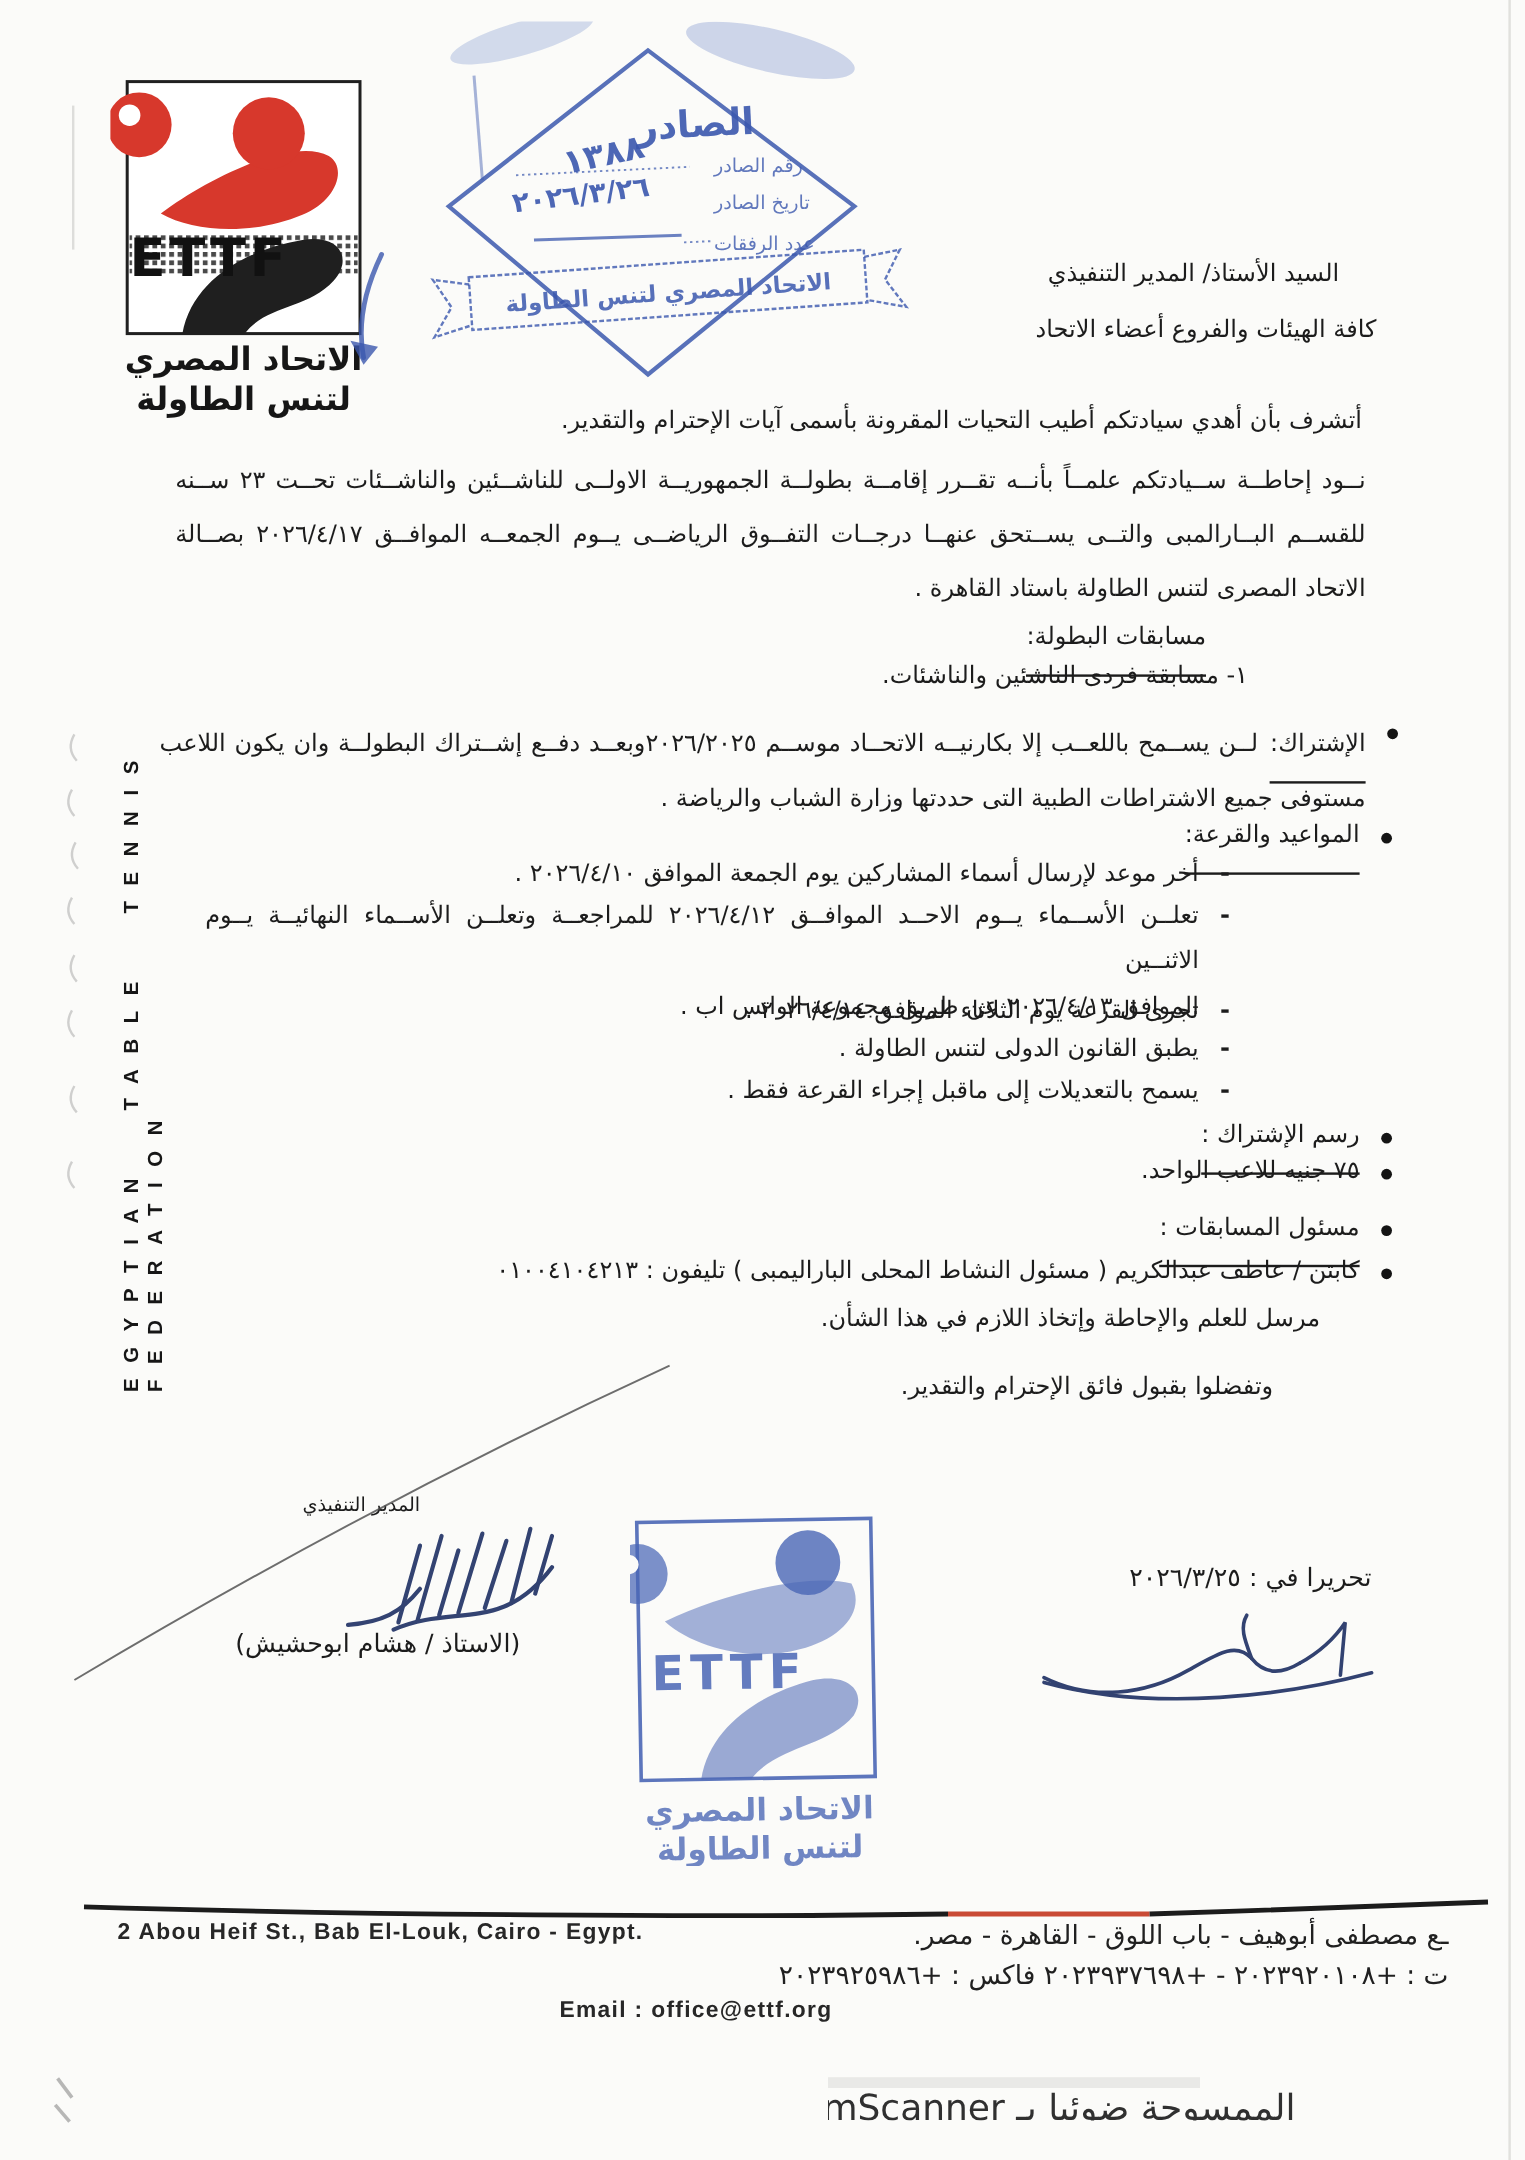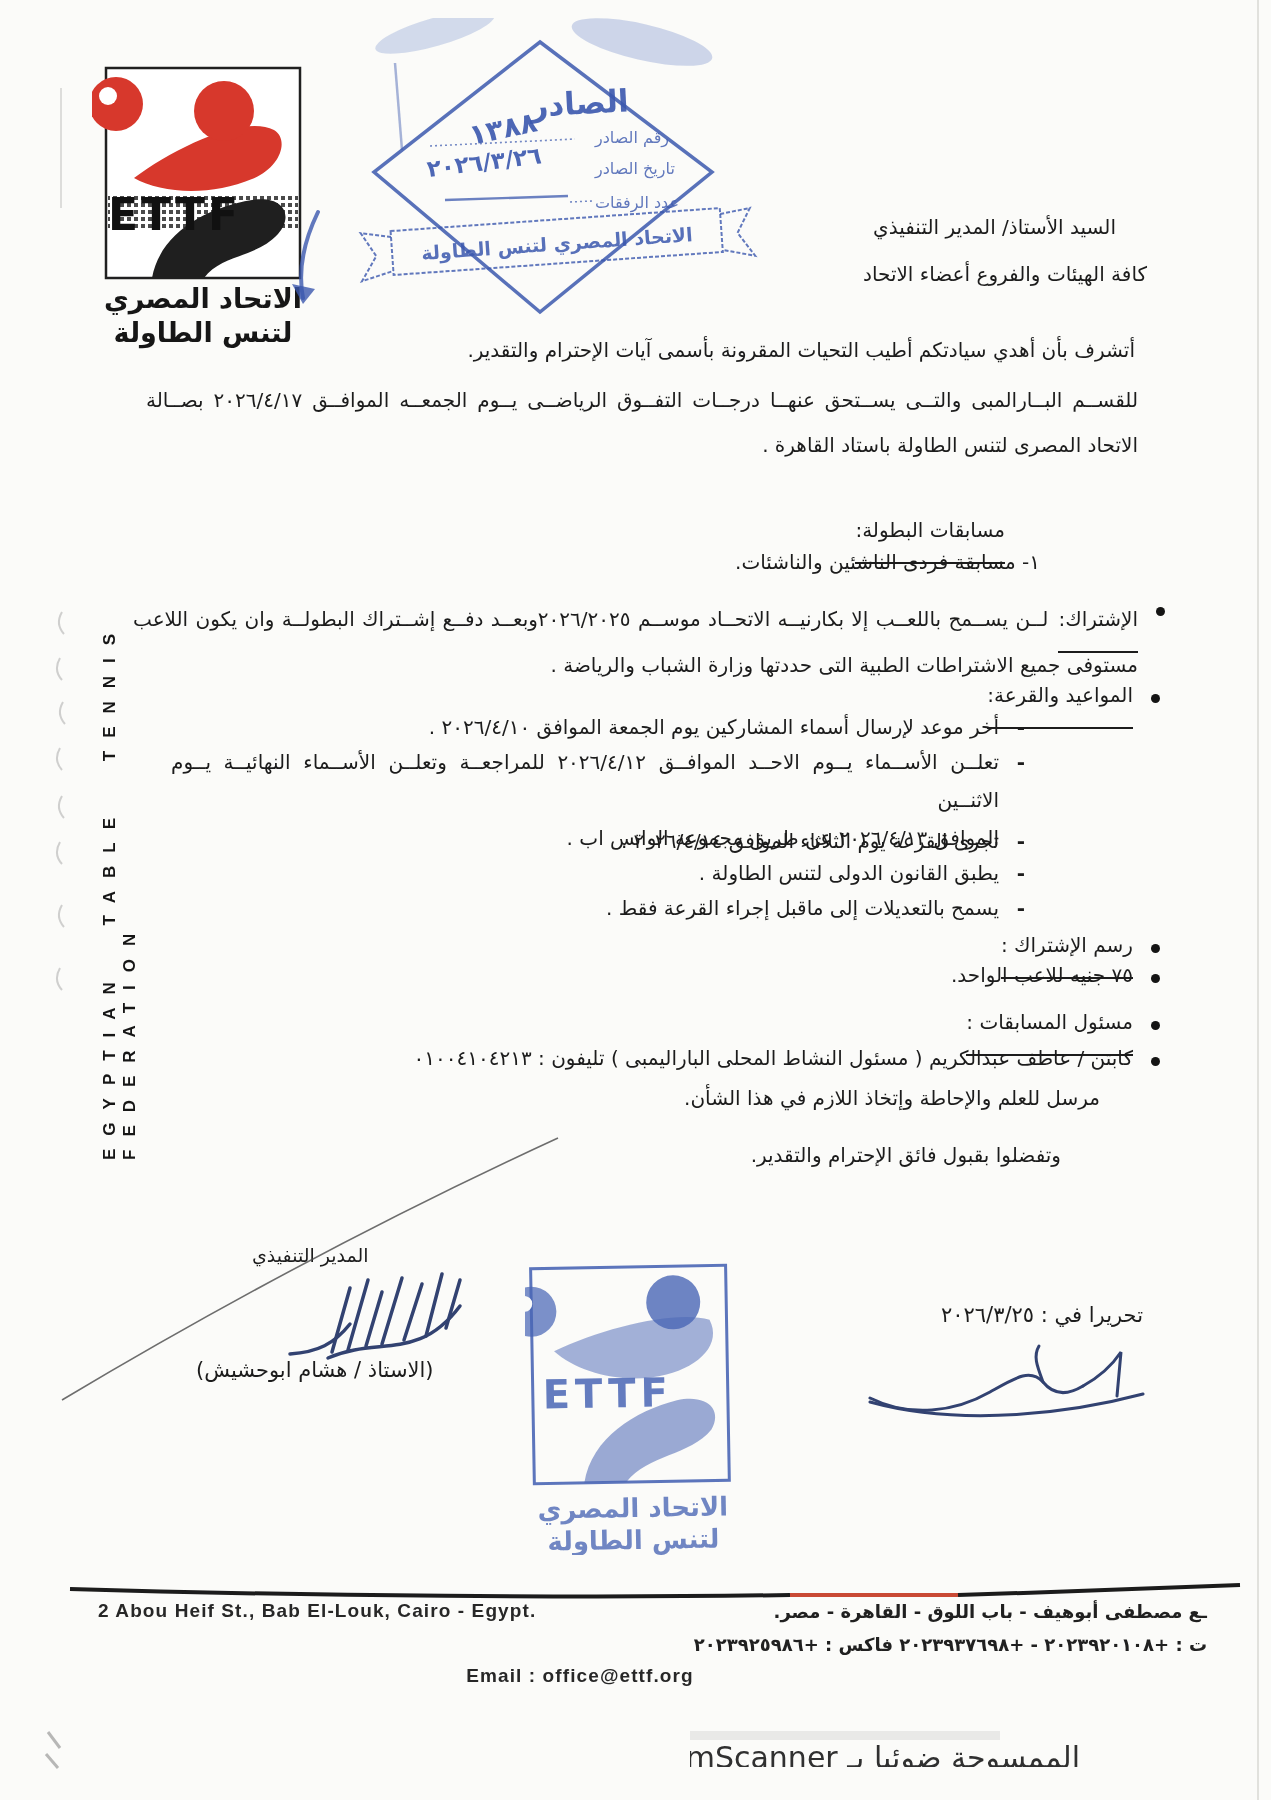--- a/index.html
+++ b/index.html
@@ -18,21 +18,21 @@
   
   .bullet::before{content:"";position:absolute;right:-27px;top:11px;width:9px;height:9px;
                   border-radius:50%;background:#141414;}
   
   .sched-item{line-height:38px;width:828px;right:272px;text-align:justify;}
   .sched-item::before{content:"-";position:absolute;right:-26px;top:0;font-weight:bold;}
   .side-text{writing-mode:vertical-rl;transform:rotate(180deg);font-family:"Liberation Sans",sans-serif;
              font-size:17px;font-weight:bold;letter-spacing:13px;word-spacing:26px;color:#161616;}
   .foot-en{font-family:"Liberation Sans",sans-serif;font-weight:bold;color:#272727;
            font-size:19px;letter-spacing:1.1px;white-space:nowrap;}
-  .foot-ar{direction:rtl;font-weight:bold;color:#202020;font-size:18px;white-space:nowrap;}
+  .foot-ar{direction:rtl;font-weight:normal;color:#202020;font-size:22px;white-space:nowrap;}
   .watermark{direction:rtl;font-size:30px;color:#303030;height:27px;line-height:36px;
              overflow:hidden;white-space:nowrap;}
   svg text{font-family:"DejaVu Sans",sans-serif;}
 </style>
 </head>
 <body>
 
 <div class="page">
 
   <svg class="abs" style="left:92px;top:56px;" width="222" height="300" viewBox="0 0 222 300">
@@ -83,20 +83,21 @@
     <polygon points="33,104 22,84 45,89" fill="#3b58ae" opacity="0.8"></polygon>
   </svg>
 
   <div class="abs side-text" style="left:100px;top:348px;height:812px;">EGYPTIAN TABLE TENNIS FEDERATION</div>
 
   <div class="abs ar nw" style="top:215px;right:155px;">السيد الأستاذ/ المدير التنفيذي</div>
   <div class="abs ar nw" style="top:262px;right:124px;">كافة الهيئات والفروع أعضاء الاتحاد</div>
   <div class="abs ar nw" style="top:338px;right:136px;">أتشرف بأن أهدي سيادتكم أطيب التحيات المقرونة بأسمى آيات الإحترام والتقدير.</div>
 
   <div class="abs ar wrap" style="top:378px;right:133px;width:992px;">
+    <div class="jline">نــود إحاطــة ســيادتكم علمــاً بأنــه تقــرر إقامــة بطولــة الجمهوريــة الاولــى للناشــئين والناشــئات تحــت ٢٣ ســنه</div>
     <div class="jline">للقســم البــارالمبى والتــى يســتحق عنهــا درجــات التفــوق الرياضــى يــوم الجمعــه الموافــق ٢٠٢٦/٤/١٧ بصــالة</div>
     <div class="jline-last">الاتحاد المصرى لتنس الطاولة باستاد القاهرة .</div>
   </div>
 
   <div class="abs ar nw uline" style="top:518px;right:266px;">مسابقات البطولة:</div>
   <div class="abs ar nw" style="top:550px;right:231px;">١- مسابقة فردى الناشئين والناشئات.</div>
 
   <div class="abs ar wrap bullet" style="top:596px;right:133px;width:1005px;line-height:46px;text-align:justify;">
     <span class="uline sub-head">الإشتراك:</span><span>لــن يســمح باللعــب إلا بكارنيــه الاتحــاد موســم ٢٠٢٦/٢٠٢٥وبعــد دفــع إشــتراك البطولــة وان يكون اللاعب مستوفى جميع الاشتراطات الطبية التى حددتها وزارة الشباب والرياضة .</span>
   </div>
@@ -122,21 +123,21 @@
 
   <div class="abs ar nw uline bullet" style="top:933px;right:138px;">رسم الإشتراك :</div>
   <div class="abs ar nw bullet" style="top:963px;right:138px;">٧٥ جنيه للاعب الواحد.</div>
 
   <div class="abs ar nw uline bullet" style="top:1010px;right:138px;">مسئول المسابقات :</div>
   <div class="abs ar nw bullet" style="top:1046px;right:138px;">كابتن / عاطف عبدالكريم ( مسئول النشاط المحلى الباراليمبى ) تليفون : ٠١٠٠٤١٠٤٢١٣</div>
 
   <div class="abs ar nw" style="top:1086px;right:171px;">مرسل للعلم والإحاطة وإتخاذ اللازم في هذا الشأن.</div>
   <div class="abs ar nw" style="top:1143px;right:210px;">وتفضلوا بقبول فائق الإحترام والتقدير.</div>
 
-  <div class="abs ar nw" style="top:1244px;left:252px;font-size:19px;">المدير التنفيذي</div>
+  <div class="abs ar nw" style="top:1244px;left:252px;font-size:16px;">المدير التنفيذي</div>
   <svg class="abs" style="left:288px;top:1266px;" width="220" height="110" viewBox="0 0 220 110">
     <g fill="none" stroke="#1d2f63" stroke-width="3.5" stroke-linecap="round" opacity="0.9">
       <path d="M2,88 C30,86 46,78 62,58"></path>
       <path d="M62,22 L44,86"></path>
         <path d="M80,14 L60,84"></path>
         <path d="M94,26 L78,80"></path>
       <path d="M114,12 L94,78"></path>
         <path d="M134,18 L116,74"></path>
         <path d="M154,8 L138,70"></path>
       <path d="M172,14 L158,62"></path>

